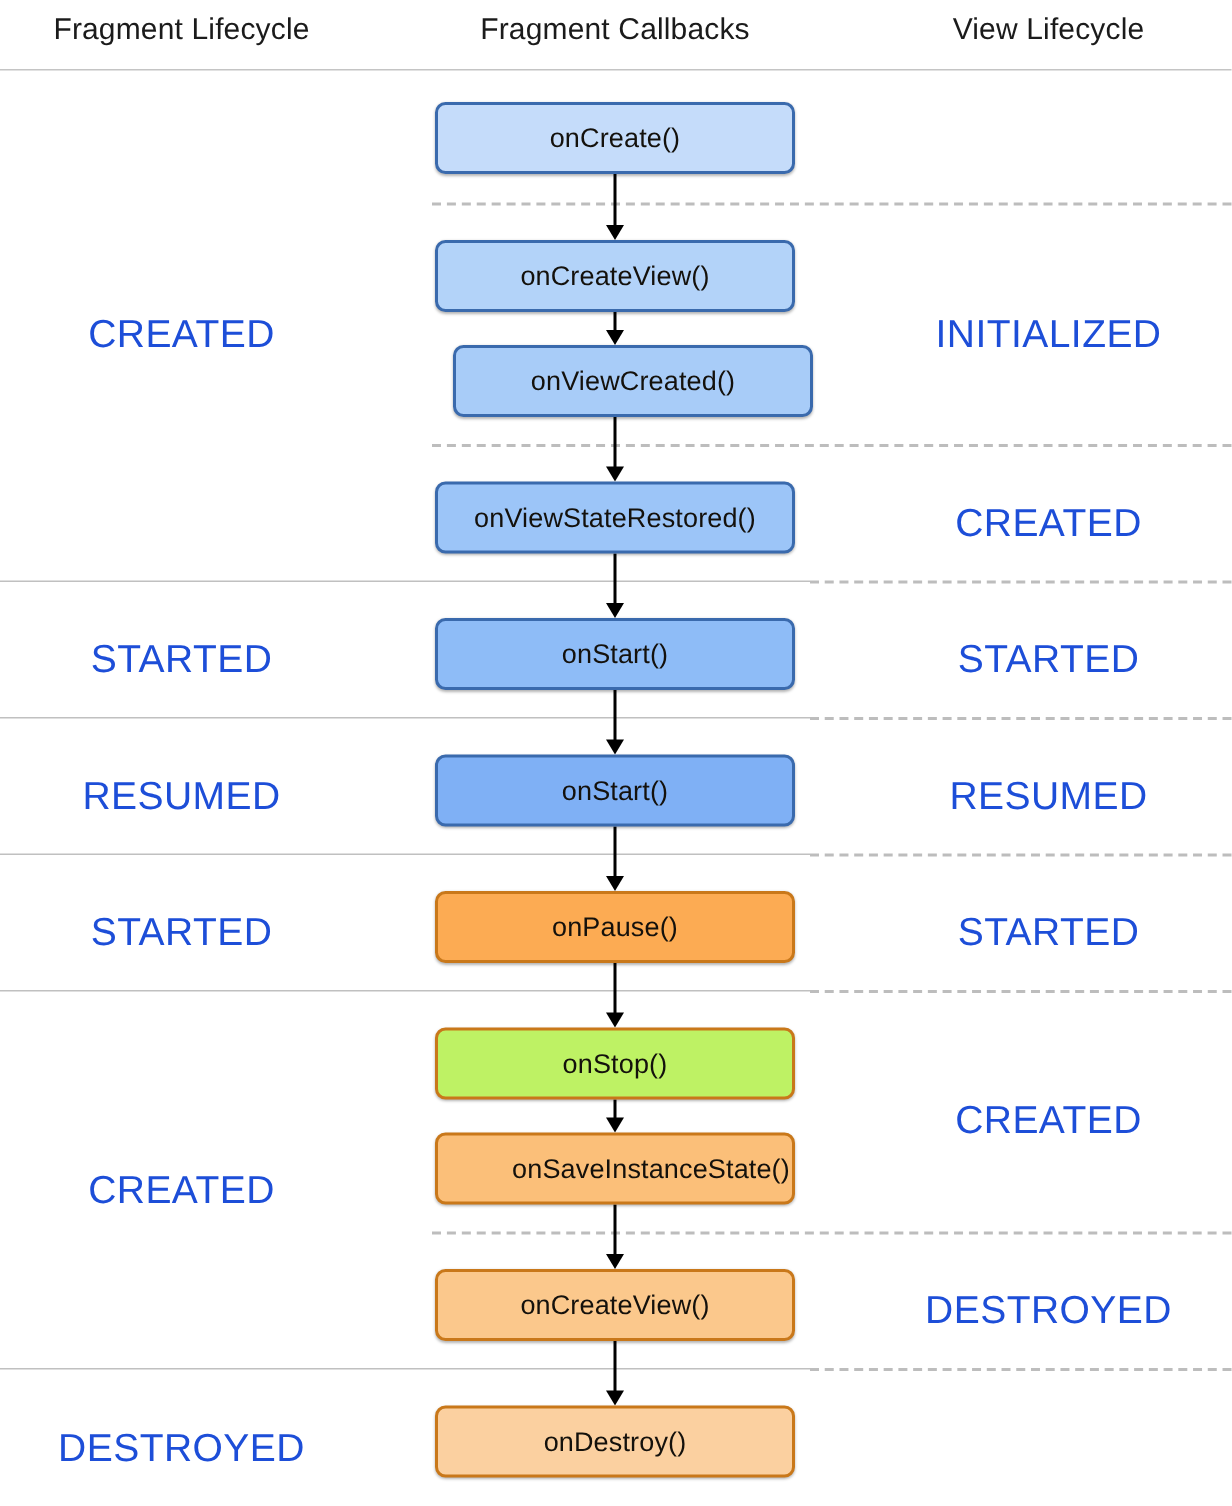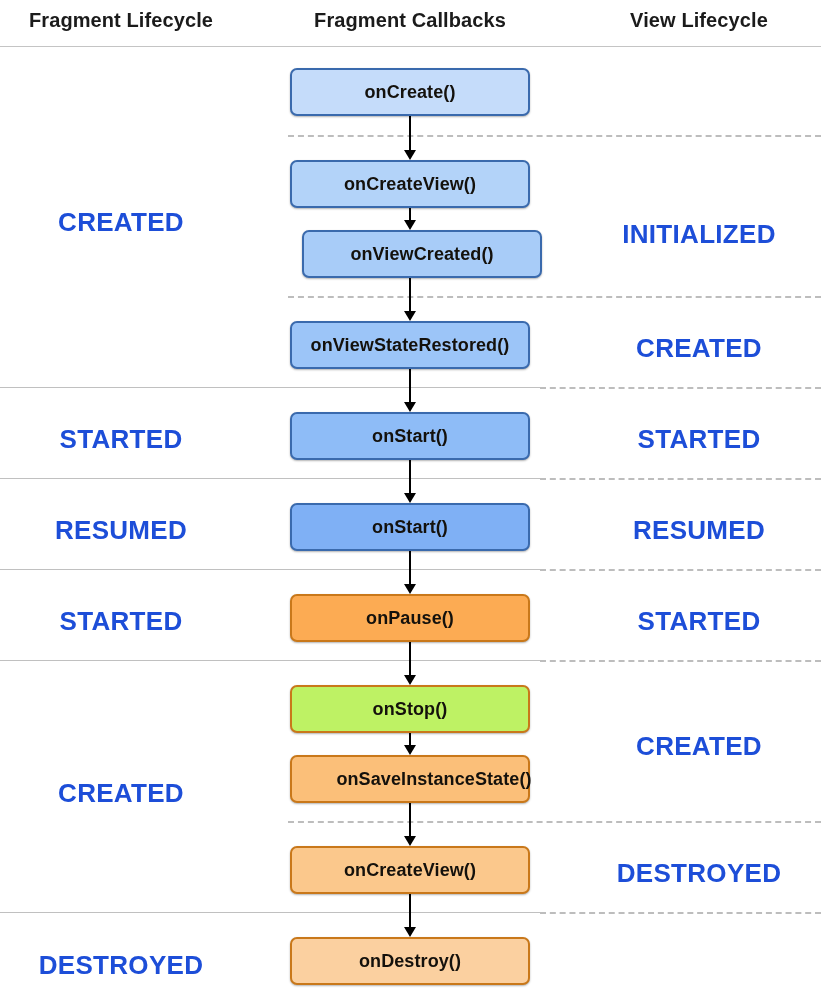--- a/index.html
+++ b/index.html
@@ -1,21 +1,21 @@
 <!DOCTYPE html>
 <html><head>
 <meta charset="utf-8">
 <style>
   html,body{margin:0;padding:0;}
   body{
     width:821px;height:1004px;background:#ffffff;
     font-family:"Liberation Sans","DejaVu Sans",sans-serif;
     position:relative;overflow:hidden;
   }
-  #stage{position:absolute;left:0;top:0;width:709px;height:1004px;font-weight:bold;}
+  #stage{position:absolute;left:0;top:0;width:709px;height:1004px;}
 
   
   .col-head{
     position:absolute;top:9px;font-size:20px;color:#1b1b1b;
     text-align:center;white-space:nowrap;letter-spacing:.1px;
   }
   .col-head.c1{left:0;width:242px;}
   .col-head.c2{left:288px;width:244px;}
   .col-head.c3{left:578px;width:242px;}
   .head-rule{
@@ -115,21 +115,21 @@
     </div>
   <div id="fragment-states">
       <div class="state left" style="top: 207px;">CREATED</div>
       <div class="state left" style="top: 424px;">STARTED</div>
       <div class="state left" style="top: 515px;">RESUMED</div>
       <div class="state left" style="top: 606px;">STARTED</div>
       <div class="state left" style="top: 778px;">CREATED</div>
       <div class="state left" style="top: 950px;">DESTROYED</div>
     </div>
   <div id="view-states">
-      <div class="state right" style="top: 207px; margin-top: 12px;">INITIALIZED</div>
+      <div class="state right" style="top: 207px;">INITIALIZED</div>
       <div class="state right" style="top: 333px;">CREATED</div>
       <div class="state right" style="top: 424px;">STARTED</div>
       <div class="state right" style="top: 515px;">RESUMED</div>
       <div class="state right" style="top: 606px;">STARTED</div>
       <div class="state right" style="top: 731px;">CREATED</div>
       <div class="state right" style="top: 858px;">DESTROYED</div>
     </div>
   <div id="callbacks">
       <div class="cb" style="top: 68px; background: rgb(197, 220, 250); border: 2px solid rgb(58, 106, 173);">onCreate()</div>
       <div class="cb" style="top: 160px; background: rgb(179, 211, 249); border: 2px solid rgb(58, 106, 173);">onCreateView()</div>

